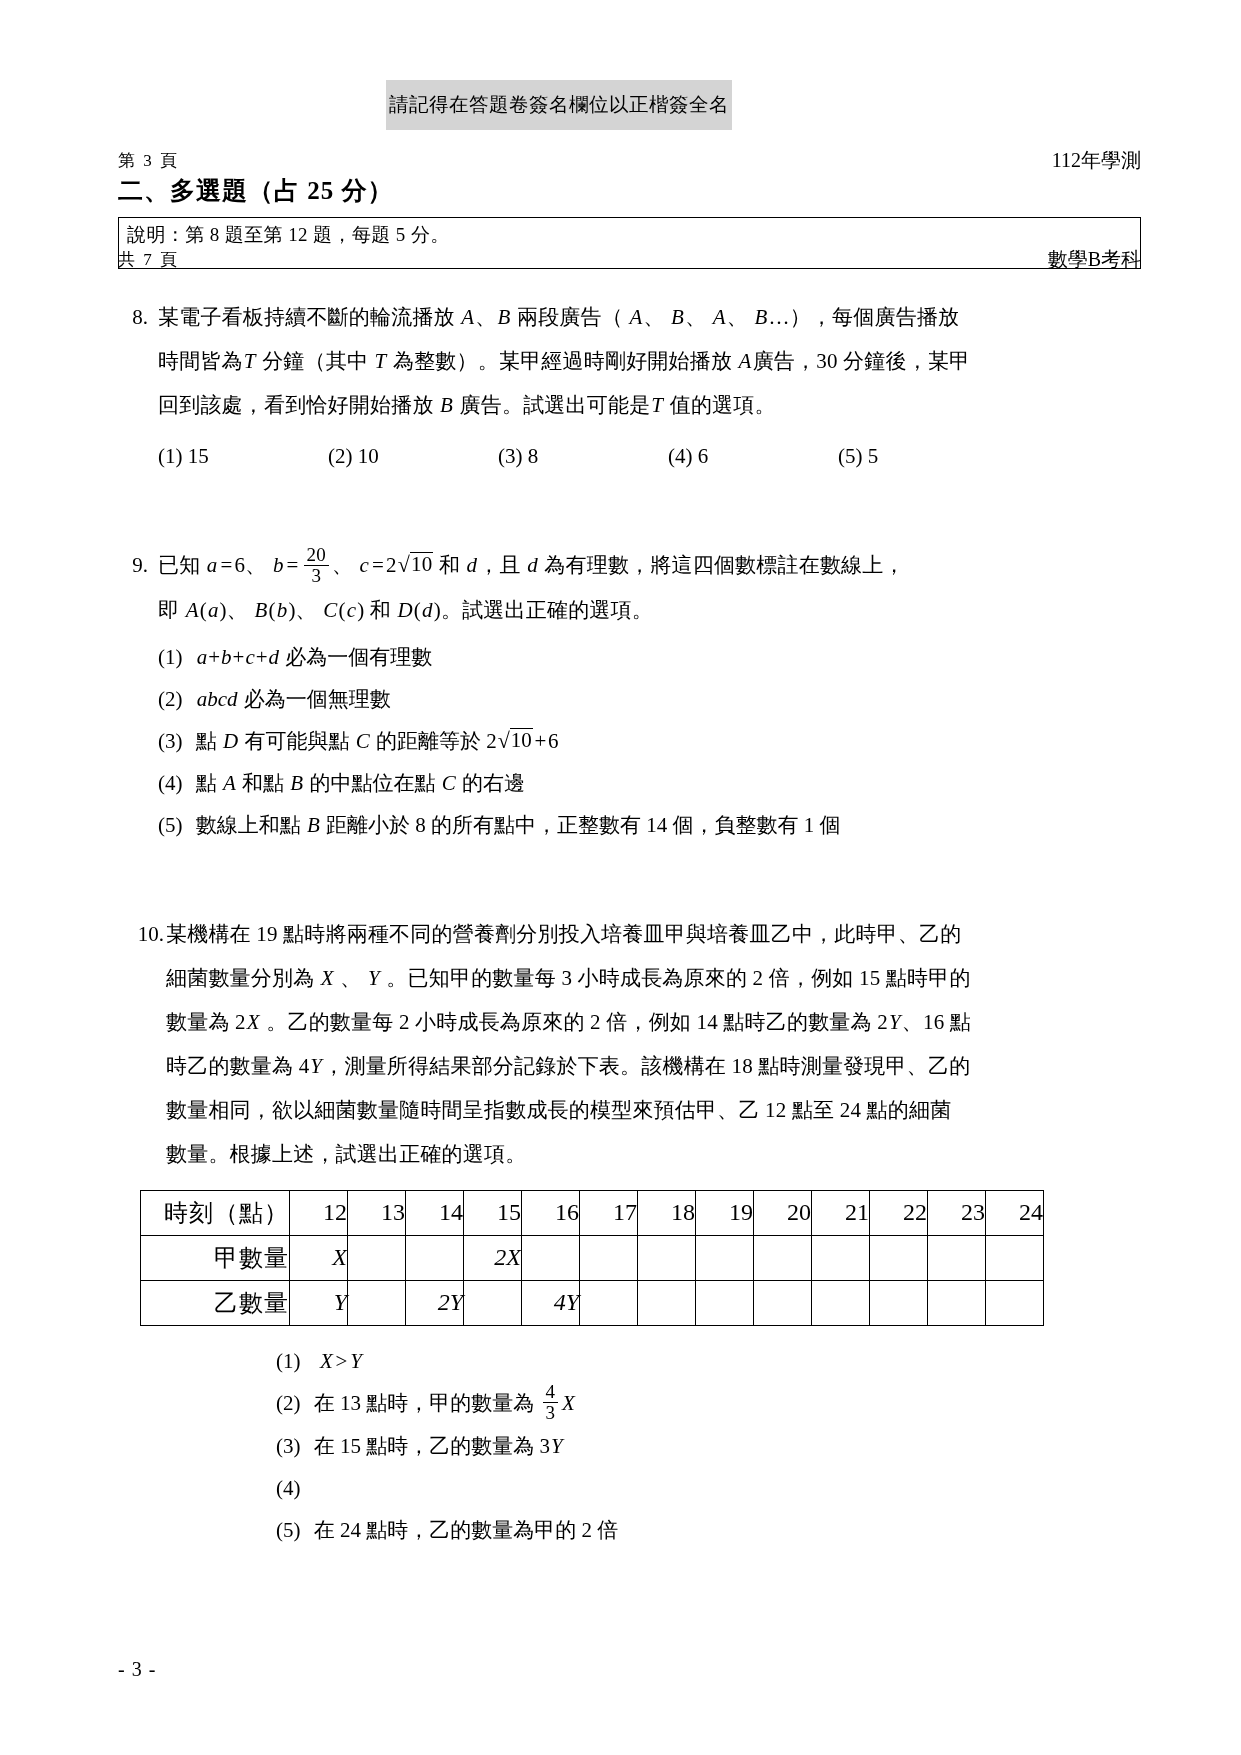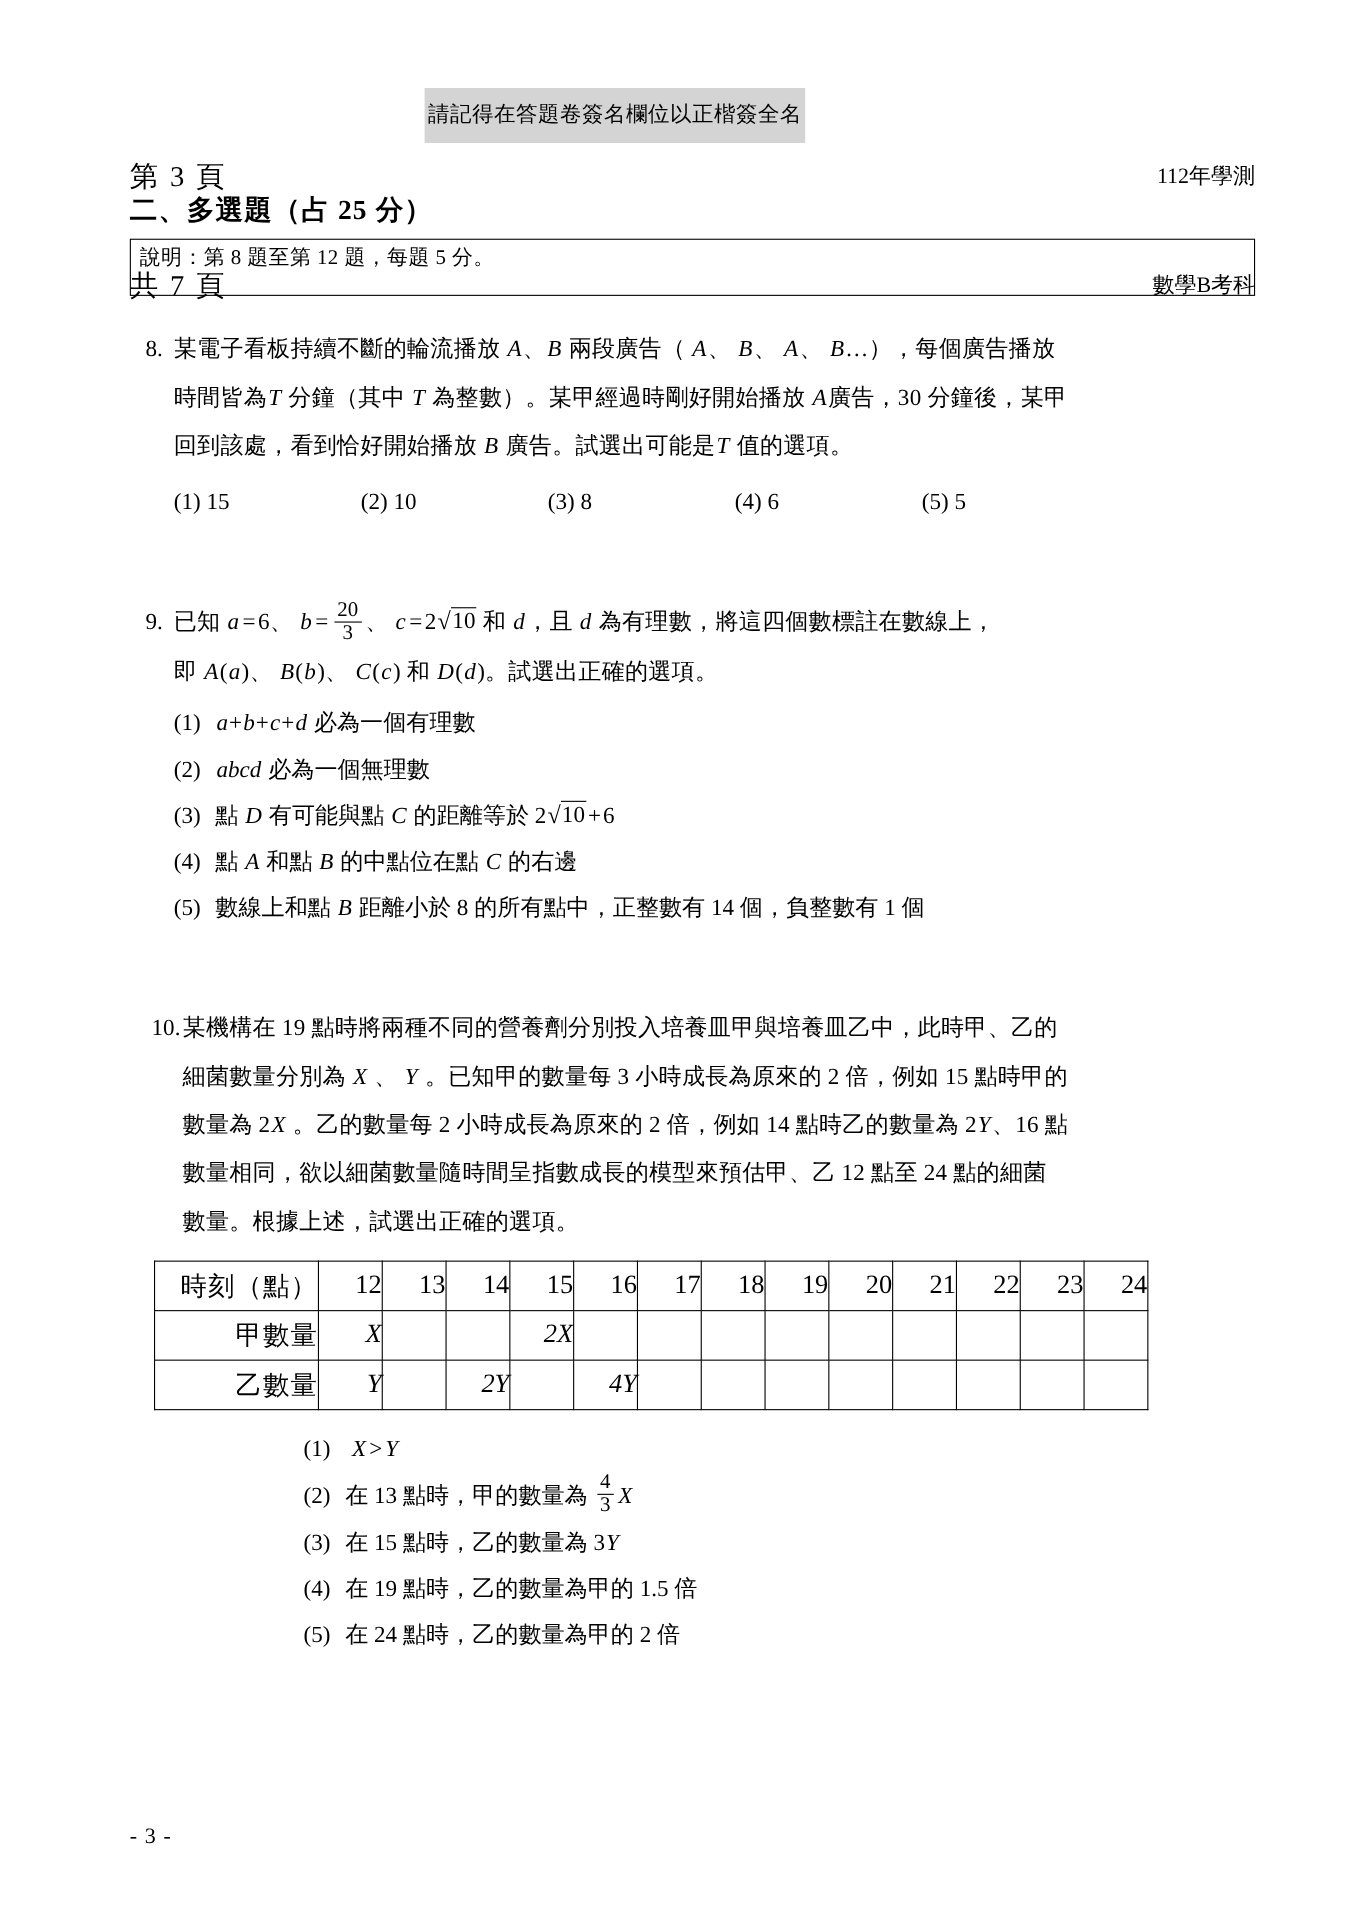--- a/index.html
+++ b/index.html
@@ -25,21 +25,21 @@
 
   
   .header {
     position: relative;
     height: 68px;
   }
   .hdr-left {
     position: absolute;
     left: 0;
     top: 0;
-    font-size: 26px;
+    font-size: 17px;
     line-height: 33px;
     letter-spacing: 2px;
     white-space: pre;
   }
   .hdr-center {
     position: absolute;
     left: 268px;
     top: 2px;
     font-size: 19.5px;
     line-height: 26px;
@@ -279,20 +279,21 @@
   </div>
 
   <div class="spacer-md"></div>
 
   <div class="question" style="margin-top:0;">
     <div class="q-num wide">10.</div>
     <div class="q-body">
       <div class="q-line">某機構在 19 點時將兩種不同的營養劑分別投入培養皿甲與培養皿乙中，此時甲、乙的</div>
       <div class="q-line">細菌數量分別為 <span class="mi">X</span> 、 <span class="mi">Y</span> 。已知甲的數量每 3 小時成長為原來的 2 倍，例如 15 點時甲的</div>
       <div class="q-line">數量為 2<span class="mi">X</span> 。乙的數量每 2 小時成長為原來的 2 倍，例如 14 點時乙的數量為 2<span class="mi">Y</span>、16 點</div>
+      <div class="q-line">時乙的數量為 4<span class="mi">Y</span>，測量所得結果部分記錄於下表。該機構在 18 點時測量發現甲、乙的</div>
       <div class="q-line">數量相同，欲以細菌數量隨時間呈指數成長的模型來預估甲、乙 12 點至 24 點的細菌</div>
       <div class="q-line">數量。根據上述，試選出正確的選項。</div>
     </div>
   </div>
 
   <table class="bac">
     <tbody>
       <tr>
         <td class="rowhead">時刻（點）</td>
         <td class="cell">12</td>
@@ -355,21 +356,20 @@
             <span class="num">4</span>
             <span class="den">3</span>
           </span><span class="mi">X</span></span>
     </div>
     <div class="opt-row">
       <span class="opt-label">(3)</span>
       <span class="opt-text">&nbsp;在 15 點時，乙的數量為 3<span class="mi">Y</span></span>
     </div>
     <div class="opt-row">
       <span class="opt-label">(4)</span>
-      <span class="opt-text">&nbsp;在 19 點時，乙的數量為甲的 1.5 倍</span>
     </div>
     <div class="opt-row">
       <span class="opt-label">(5)</span>
       <span class="opt-text">&nbsp;在 24 點時，乙的數量為甲的 2 倍</span>
     </div>
   </div>
 
   <div class="footer">- 3 -</div>
 
 </div>

